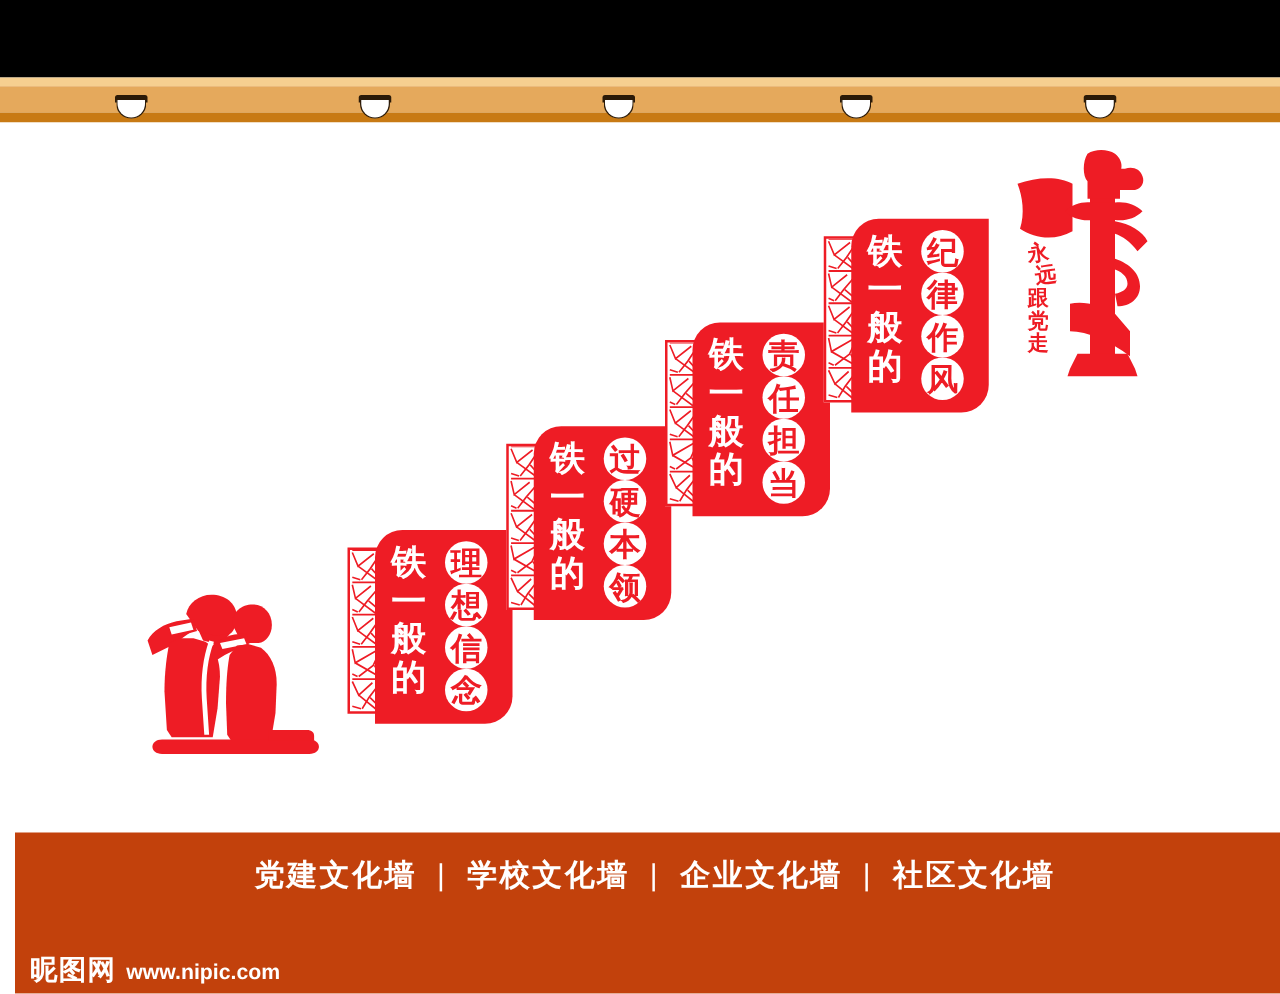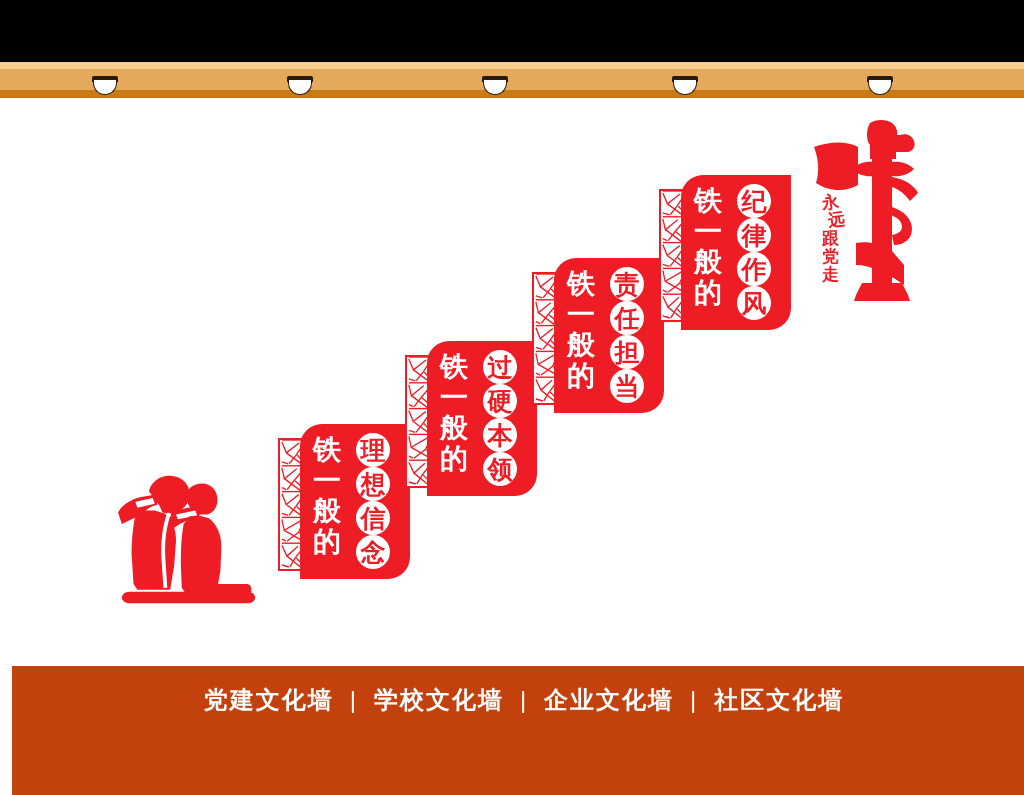--- a/index.html
+++ b/index.html
@@ -371,14 +371,18 @@
           <div style="transform:rotate(0deg);margin-left:0px">党</div>
           <div style="transform:rotate(0deg);margin-left:0px">走</div>
         </div>
     </div>
 
     <div class="cdr-note">CDR X4矢量文件  赠送效果图</div>
   </div>
 
   <div class="bottom-black">
     <div class="bb-title" id="bb-title"><span>党建文化墙</span><span class="sep">|</span><span>学校文化墙</span><span class="sep">|</span><span>企业文化墙</span><span class="sep">|</span><span>社区文化墙</span></div>
+    <div class="bb-logo">
+      <span class="mark">昵图网</span>
+      <span class="url">www.nipic.com</span>
+    </div>
   </div>
 </div>
 
 </body></html>

